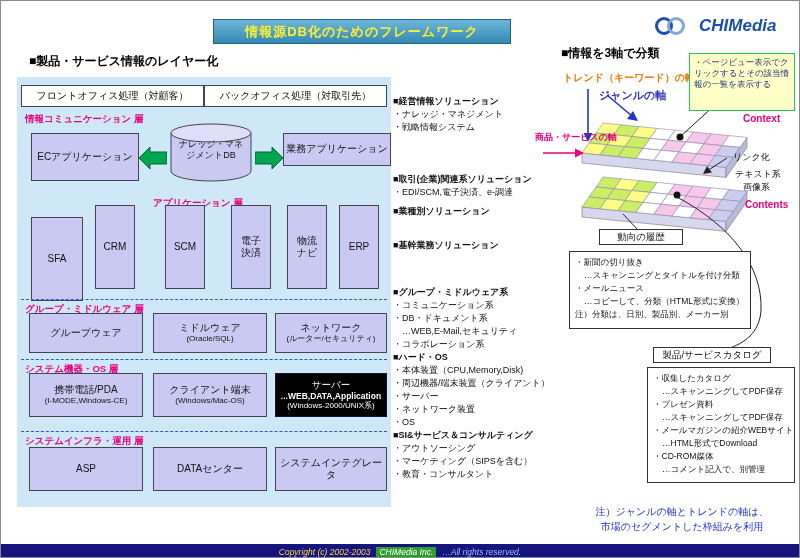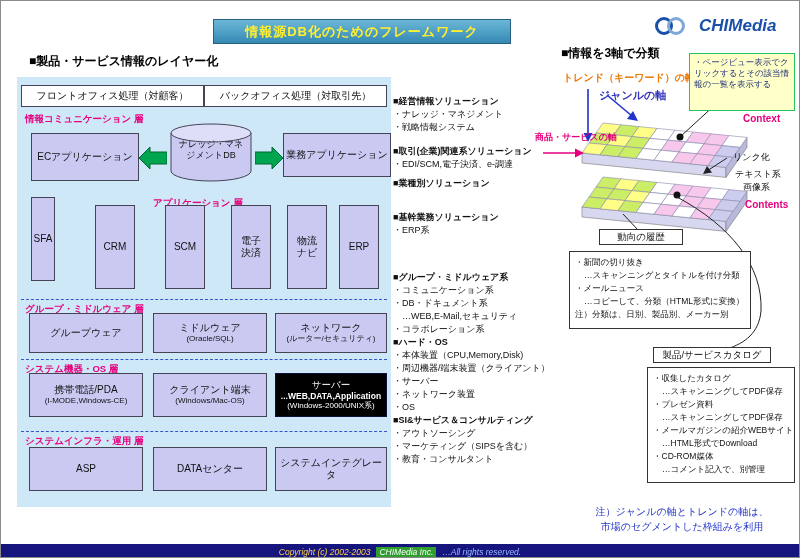--- a/index.html
+++ b/index.html
@@ -23,21 +23,21 @@
   .box.dark .l2{font-size:8.5px;font-weight:bold}
   .box.dark .l3{font-size:8px}
   .app-box{white-space:pre-line;font-size:10px}
   .layer-label{color:#e6007e;font-weight:bold;font-size:9.5px;white-space:nowrap}
   .dashed{border-top:1px dashed #3355cc;height:0}
   .cyl-text{width:88px;text-align:center;font-size:9px;line-height:1.25}
   .sol-col{left:392px;top:94px;width:160px}
   .sol-line{font-size:9px;line-height:13px;white-space:nowrap;color:#111}
   .sol-line.hdr{font-weight:bold}
   .sol-line.sub{padding-left:9px}
-  .g6{margin-top:6px}.g21{margin-top:21px}.g29{margin-top:11px}.g34{margin-top:34px}
+  .g6{margin-top:6px}.g21{margin-top:21px}.g29{margin-top:39px}.g34{margin-top:34px}
   .trend-label{color:#ee7700;font-weight:bold;font-size:10px;white-space:nowrap}
   .genre-label{color:#3333bb;font-weight:bold;font-size:11px;white-space:nowrap}
   .prod-label{color:#e6007e;font-weight:bold;font-size:9px;white-space:nowrap}
   .magenta{color:#e6007e;font-weight:bold;font-size:10px;white-space:nowrap}
   .small-black{font-size:9px;color:#111;white-space:nowrap}
   .yellow-note{left:688px;top:52px;width:106px;height:58px;background:#ffffc8;border:1px solid #22c55e;
     padding:3px 4px;font-size:8.5px;line-height:1.28;color:#223377}
   .label-box{background:#fff;border:1px solid #333;font-size:9.5px;display:flex;align-items:center;
     justify-content:center;white-space:nowrap}
   .detail-box{background:#fff;border:1px solid #333;padding:4px 5px}
@@ -81,32 +81,32 @@
     <svg class="abs" style="left:150px;top:44px" width="88" height="64" viewBox="0 0 88 64">
       <path d="M4,12 L4,50 A40,10 0 0 0 84,50 L84,12" fill="#c9c9f2" stroke="#445"></path>
       <ellipse cx="44" cy="12" rx="40" ry="9" fill="#dedef8" stroke="#445"></ellipse>
     </svg>
     <div class="abs cyl-text" style="left:150px;top:62px">
       <div>ナレッジ・マネ</div>
       <div>ジメントDB</div>
     </div>
 
     <div class="abs box" style="left:14px;top:56px;width:108px;height:48px">ECアプリケーション</div>
-    <div class="abs box" style="left:266px;top:56px;width:108px;height:44px">業務アプリケーション</div>
+    <div class="abs box" style="left:266px;top:56px;width:108px;height:33px">業務アプリケーション</div>
 
     <svg class="abs" style="left:122px;top:70px" width="28" height="22" viewBox="0 0 28 22">
       <polygon points="28,5 11,5 11,0 0,11 11,22 11,17 28,17" fill="#00a550" stroke="#006633"></polygon>
     </svg>
     <svg class="abs" style="left:238px;top:70px" width="28" height="22" viewBox="0 0 28 22">
       <polygon points="0,5 17,5 17,0 28,11 17,22 17,17 0,17" fill="#00a550" stroke="#006633"></polygon>
     </svg>
 
     <div class="abs layer-label" style="left:136px;top:120px">アプリケーション 層</div>
 
-    <div class="abs box app-box" style="left:14px;top:120px;width:24px;height:84px">SFA</div>
+    <div class="abs box app-box" style="left:14px;top:140px;width:52px;height:84px">SFA</div>
     <div class="abs box app-box" style="left:78px;top:128px;width:40px;height:84px">CRM</div>
     <div class="abs box app-box" style="left:148px;top:128px;width:40px;height:84px">SCM</div>
     <div class="abs box app-box" style="left:214px;top:128px;width:40px;height:84px">電子
 決済</div>
     <div class="abs box app-box" style="left:270px;top:128px;width:40px;height:84px">物流
 ナビ</div>
     <div class="abs box app-box" style="left:322px;top:128px;width:40px;height:84px">ERP</div>
 
     <div class="abs dashed" style="left:4px;top:222px;width:366px"></div>
     <div class="abs layer-label" style="left:8px;top:226px">グループ・ミドルウェア 層</div>
@@ -163,21 +163,20 @@
       <div class="sol-line item">・戦略情報システム</div>
 
       <div class="sol-line hdr g29">■取引(企業)関連系ソリューション</div>
 
       <div class="sol-line item">・EDI/SCM,電子決済、e-調達</div>
 
       <div class="sol-line hdr g6">■業種別ソリューション</div>
 
       <div class="sol-line hdr g21">■基幹業務ソリューション</div>
 
-      <div class="sol-line item">・ERP系</div>
 
       <div class="sol-line hdr g34">■グループ・ミドルウェア系</div>
 
       <div class="sol-line item">・コミュニケーション系</div>
 
       <div class="sol-line item">・DB・ドキュメント系</div>
 
       <div class="sol-line sub">…WEB,E-Mail,セキュリティ</div>
 
       <div class="sol-line item">・コラボレーション系</div>

